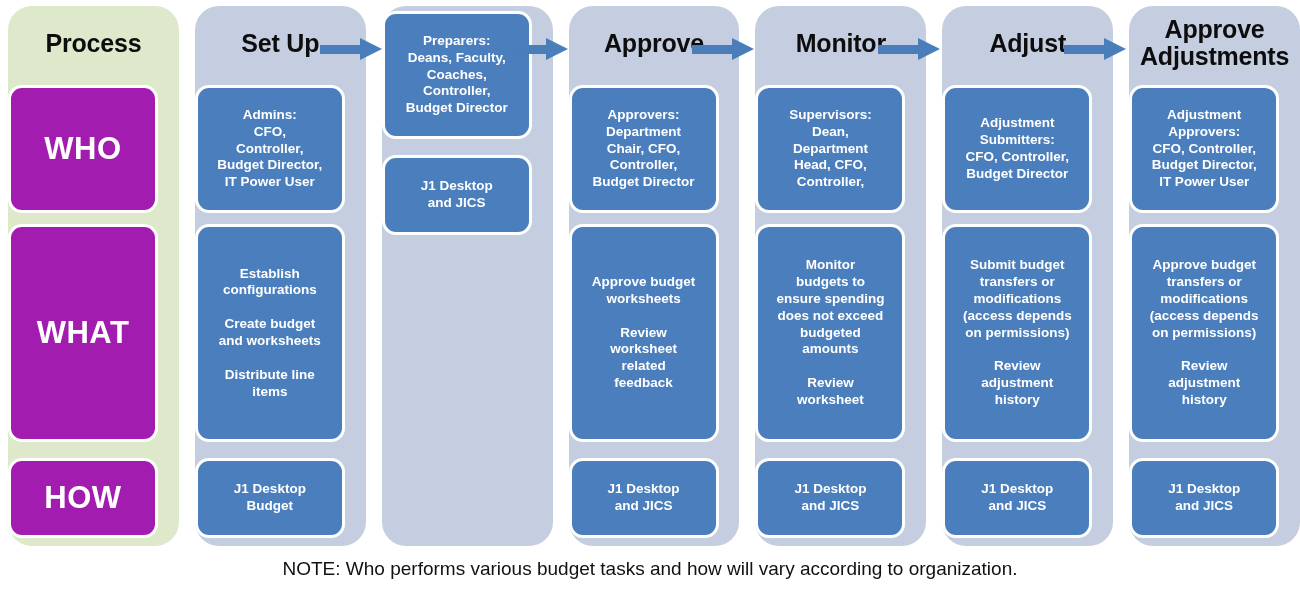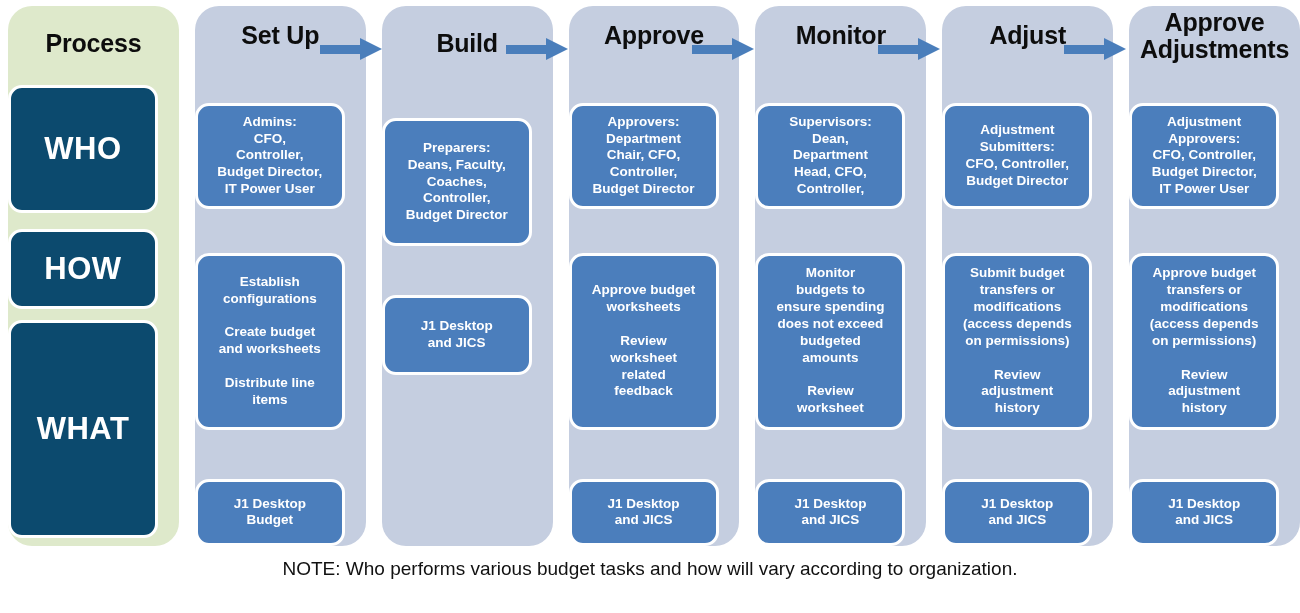--- a/index.html
+++ b/index.html
@@ -45,21 +45,20 @@
 
   
   .column.legend {
     width: 172px;
     margin-left: 8px;
     background: #DEE9CB;
   }
   .column.stage {
     width: 172px;
     background: #C5CEE0;
-    gap: 33px;
   }
   .col-gap { width: 16px; height: 1px; flex: 0 0 auto; }
 
   
   .col-title {
     width: 100%;
     height: 74px;
     display: flex;
     align-items: center;
     justify-content: center;
@@ -81,21 +80,21 @@
     border: 3px solid #ffffff;
     display: flex;
     align-items: center;
     justify-content: center;
     text-align: center;
     color: #ffffff;
     font-weight: bold;
     padding: 5px 6px;
   }
   .card.green {
-    background: #0c4a6e;
+    background: #a21caf;
     width: 150px;
     font-size: 31px;
     letter-spacing: 0.5px;
   }
   .card.blue {
     background: #4B7EBC;
     width: 150px;
     font-size: 13.5px;
     line-height: 1.25;
   }
@@ -151,25 +150,25 @@
 
 <div id="diagram">
 
   <div class="columns">
 
     <div class="column legend">
       <div class="col-title">Process</div>
       <div class="card green row-who">
         <span class="card-text">WHO</span>
       </div>
+      <div class="card green row-what">
+        <span class="card-text">WHAT</span>
+      </div>
       <div class="card green row-how">
         <span class="card-text">HOW</span>
-      </div>
-      <div class="card green row-what">
-        <span class="card-text">WHAT</span>
       </div>
     </div>
 
     <div class="col-gap"></div>
 
     <div class="column stage">
       <div class="col-title">Set Up</div>
       <div class="card blue row-who">
         <span class="card-text">Admins:
 CFO,
@@ -189,21 +188,20 @@
       </div>
       <div class="card blue row-how">
         <span class="card-text">J1 Desktop
 Budget</span>
       </div>
     </div>
 
     <div class="col-gap"></div>
 
     <div class="column stage">
-      <div class="col-title">Build</div>
       <div class="card blue row-who">
         <span class="card-text">Preparers:
 Deans, Faculty,
 Coaches,
 Controller,
 Budget Director</span>
       </div>
       <div class="card blue row-how">
         <span class="card-text">J1 Desktop
 and JICS</span>

